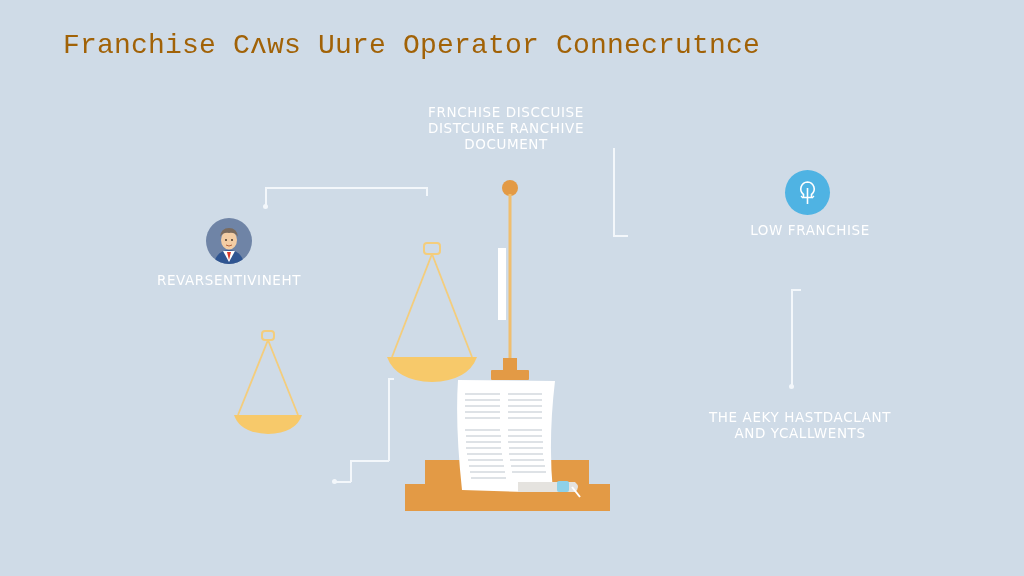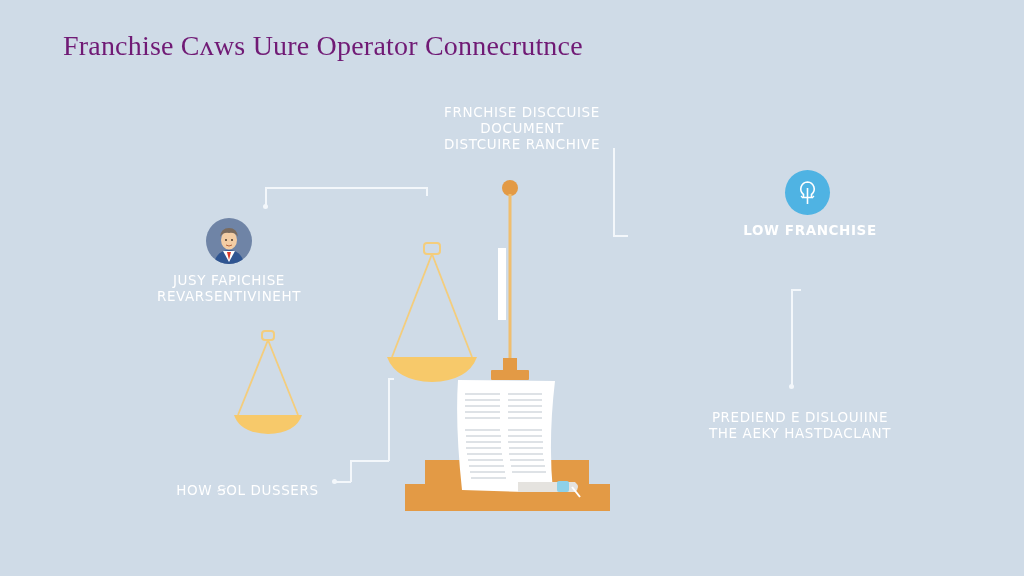--- a/index.html
+++ b/index.html
@@ -4,22 +4,22 @@
 <style>
   html, body { margin:0; padding:0; }
   body {
     width:1024px; height:576px; overflow:hidden;
     background:#cfdbe7;
     font-family:"Liberation Sans", "DejaVu Sans", sans-serif;
     position:relative;
   }
   .title {
     position:absolute; left:63px; top:30px;
-    font-size:28px; color:#701a75; font-weight:normal; letter-spacing:0.2px;
-    font-family:Liberation Serif, serif;
+    font-size:28px; color:#a16207; font-weight:normal; letter-spacing:0.2px;
+    font-family:Liberation Mono, monospace;
   }
   .label {
     position:absolute; color:#ffffff; text-align:center;
     font-family:"DejaVu Sans", sans-serif;
     font-size:13.5px; line-height:16px; letter-spacing:0.6px;
     text-transform:uppercase;
   }
   .line { position:absolute; background:#f3f7fb; }
   .dot { position:absolute; width:5px; height:5px; border-radius:50%; background:#f3f7fb; }
   .avatar {
@@ -133,31 +133,29 @@
       <line x1="470" y1="472" x2="505" y2="472"></line>
         <line x1="512" y1="472" x2="546" y2="472"></line>
       <line x1="471" y1="478" x2="506" y2="478"></line>
     </g>
     <path d="M518 482 H575 Q581 487 575 492 H518 Z" fill="#e5e3df"></path>
     <rect x="557" y="481" width="12" height="11" rx="2" fill="#8ed1e8"></rect>
     <line x1="572" y1="487" x2="580" y2="497" stroke="#ffffff" stroke-width="2"></line>
   </g>
 </svg>
 
-<div class="label" style="left:410px;top:104px;width:224px;">
+<div class="label" style="left:394px;top:104px;width:224px;">
   <div>FRNCHISE DISCCUISE</div>
+  <div>DISTCUIRE RANCHIVE</div>
   <div>DOCUMENT</div>
-  <div>DISTCUIRE RANCHIVE</div>
 </div>
 <div class="label" style="left:140px;top:272px;width:178px;">
-  <div>JUSY FAPICHISE</div>
   <div>REVARSENTIVINEHT</div>
 </div>
-<div class="label" style="left:700px;top:222px;width:220px;font-weight:bold;">
+<div class="label" style="left:700px;top:222px;width:220px;">
   <div>LOW FRANCHISE</div>
 </div>
 <div class="label" style="left:680px;top:409px;width:240px;">
-  <div>PREDIEND E DISLOUIINE</div>
   <div>THE AEKY HASTDACLANT</div>
+  <div>AND YCALLWENTS</div>
 </div>
 <div class="label" style="left:150px;top:482px;width:195px;">
-  <div>HOW ꞩOL DUSSERS</div>
 </div>
 
 </body></html>

